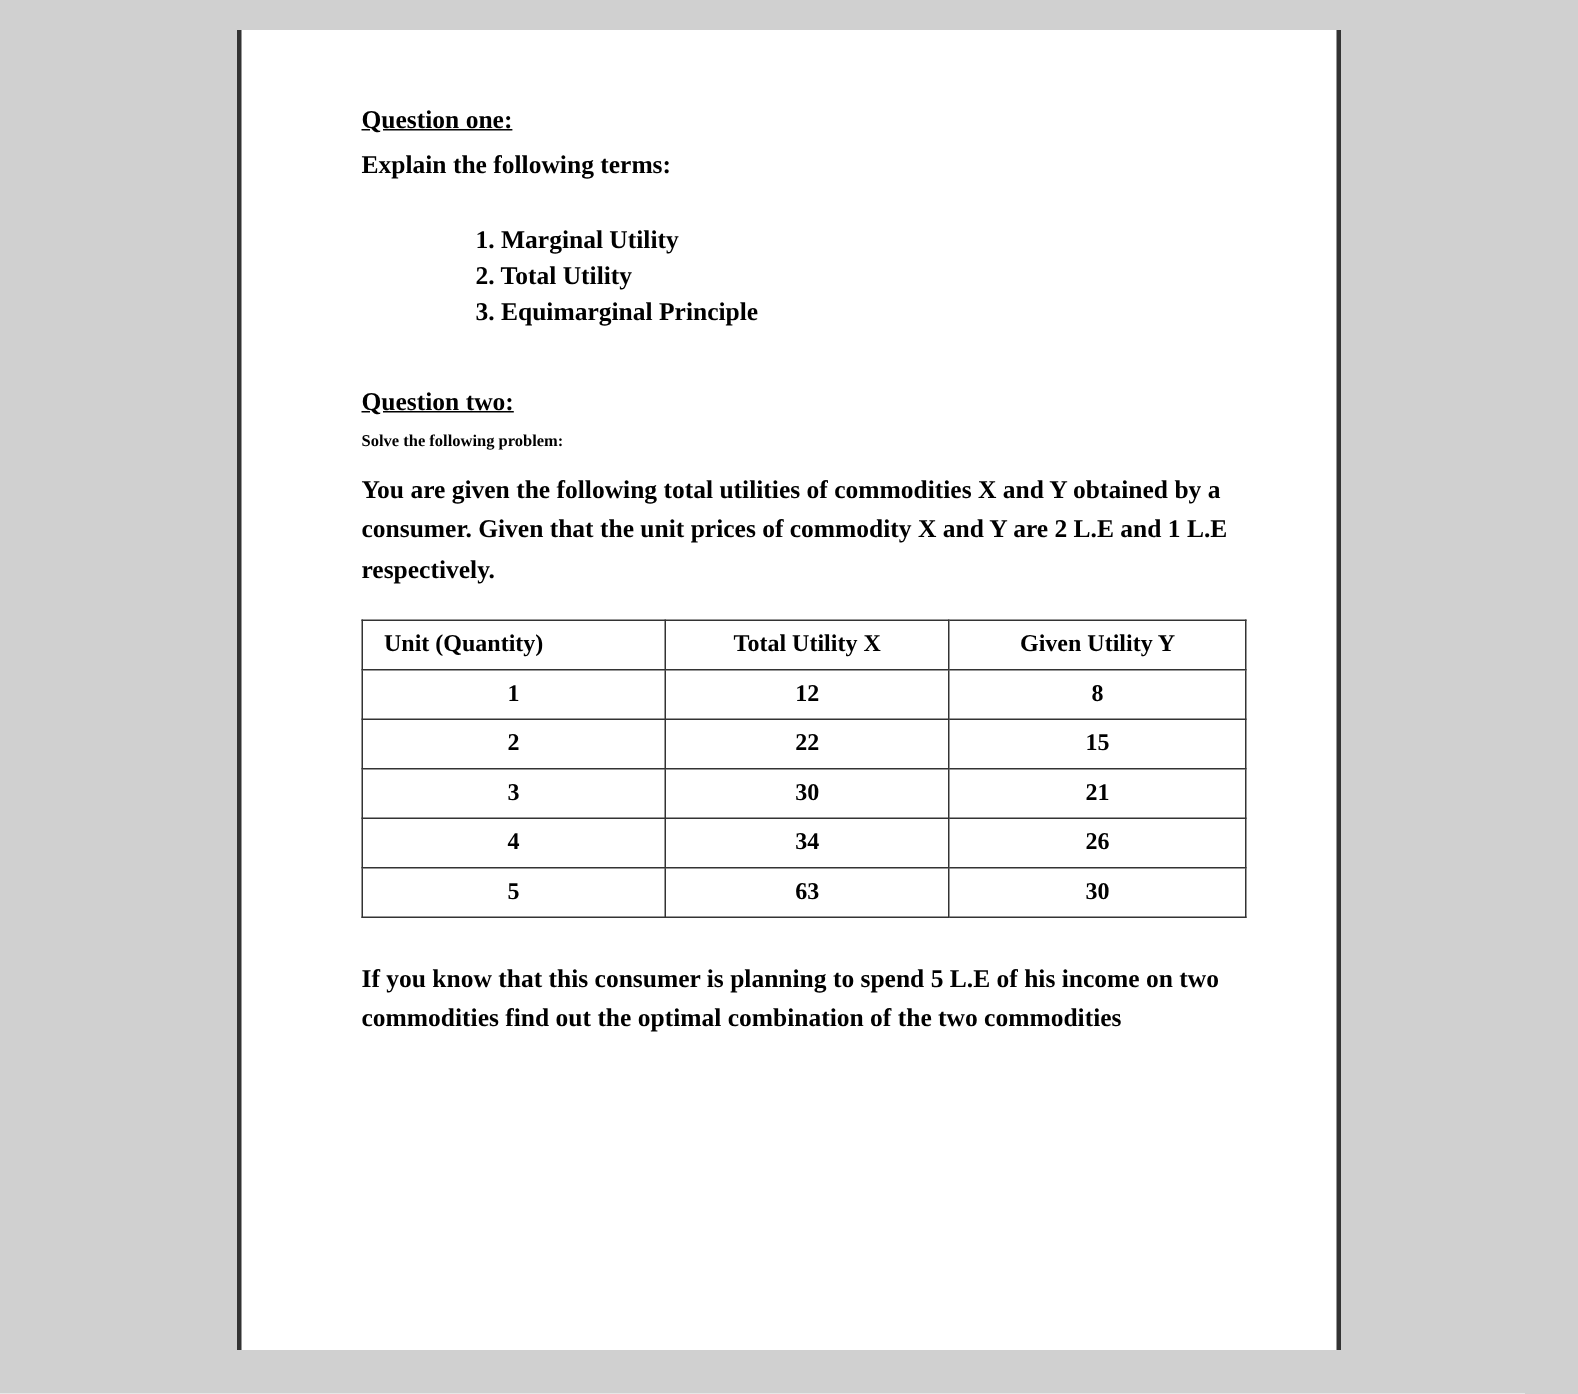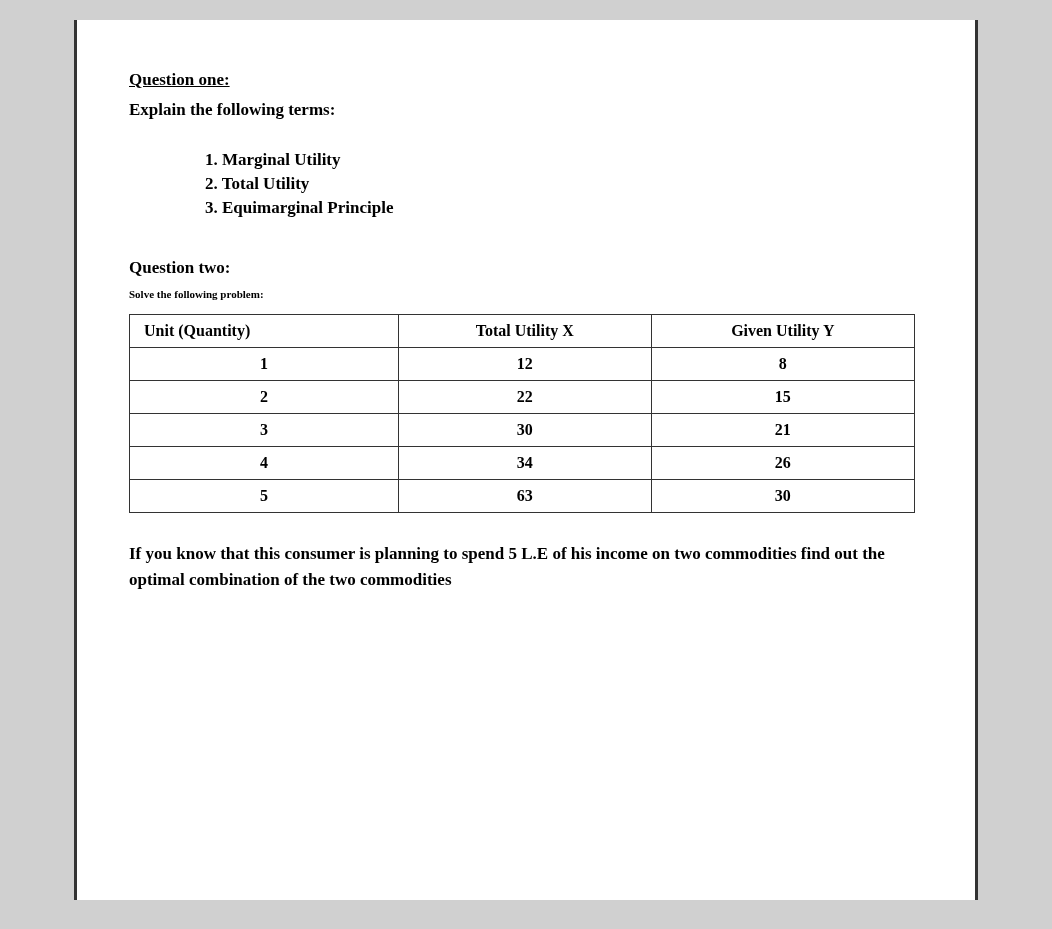--- a/index.html
+++ b/index.html
@@ -13,25 +13,25 @@
       display: flex;
       justify-content: center;
       align-items: flex-start;
       min-height: 929px;
       padding: 20px 0;
       font-family: 'Times New Roman', Times, serif;
     }
 
     .page-container {
       background-color: #ffffff;
-      width: 904px;
+      width: 736px;
       min-height: 880px;
       border-left: 3px solid #333;
       border-right: 3px solid #333;
-      padding: 50px 60px 60px 52px;
+      padding: 50px 60px 60px 80px;
     }
 
     .question-heading {
       font-size: 17px;
       font-weight: bold;
       text-decoration: underline;
       margin-bottom: 10px;
     }
 
     .explain-text {
@@ -48,20 +48,21 @@
 
     .terms-list li {
       font-size: 17px;
       font-weight: bold;
       margin-bottom: 4px;
     }
 
     .question-two-heading {
       font-size: 17px;
       font-weight: bold;
+      text-decoration: underline;
       margin-bottom: 10px;
     }
 
     .solve-text {
       font-size: 11px;
       font-weight: bold;
       margin-bottom: 14px;
     }
 
     .problem-description {
@@ -116,20 +117,21 @@
     <ul class="terms-list">
       <li>1.  Marginal Utility</li>
       <li>2.  Total Utility</li>
       <li>3.  Equimarginal Principle</li>
     </ul>
   </div>
 
   <div>
     <div class="question-two-heading">Question two:</div>
     <div class="solve-text">Solve the following problem:</div>
+    <div class="problem-description">You are given the following total utilities of commodities X and Y obtained by a consumer. Given that the unit prices of commodity X and Y are 2 L.E and 1 L.E respectively.</div>
 
     <table class="utility-table">
       <thead>
         <tr>
           <th>Unit (Quantity)</th>
           <th>Total Utility X</th>
           <th>Given Utility Y</th>
         </tr>
       </thead>
       <tbody id="table-body">

